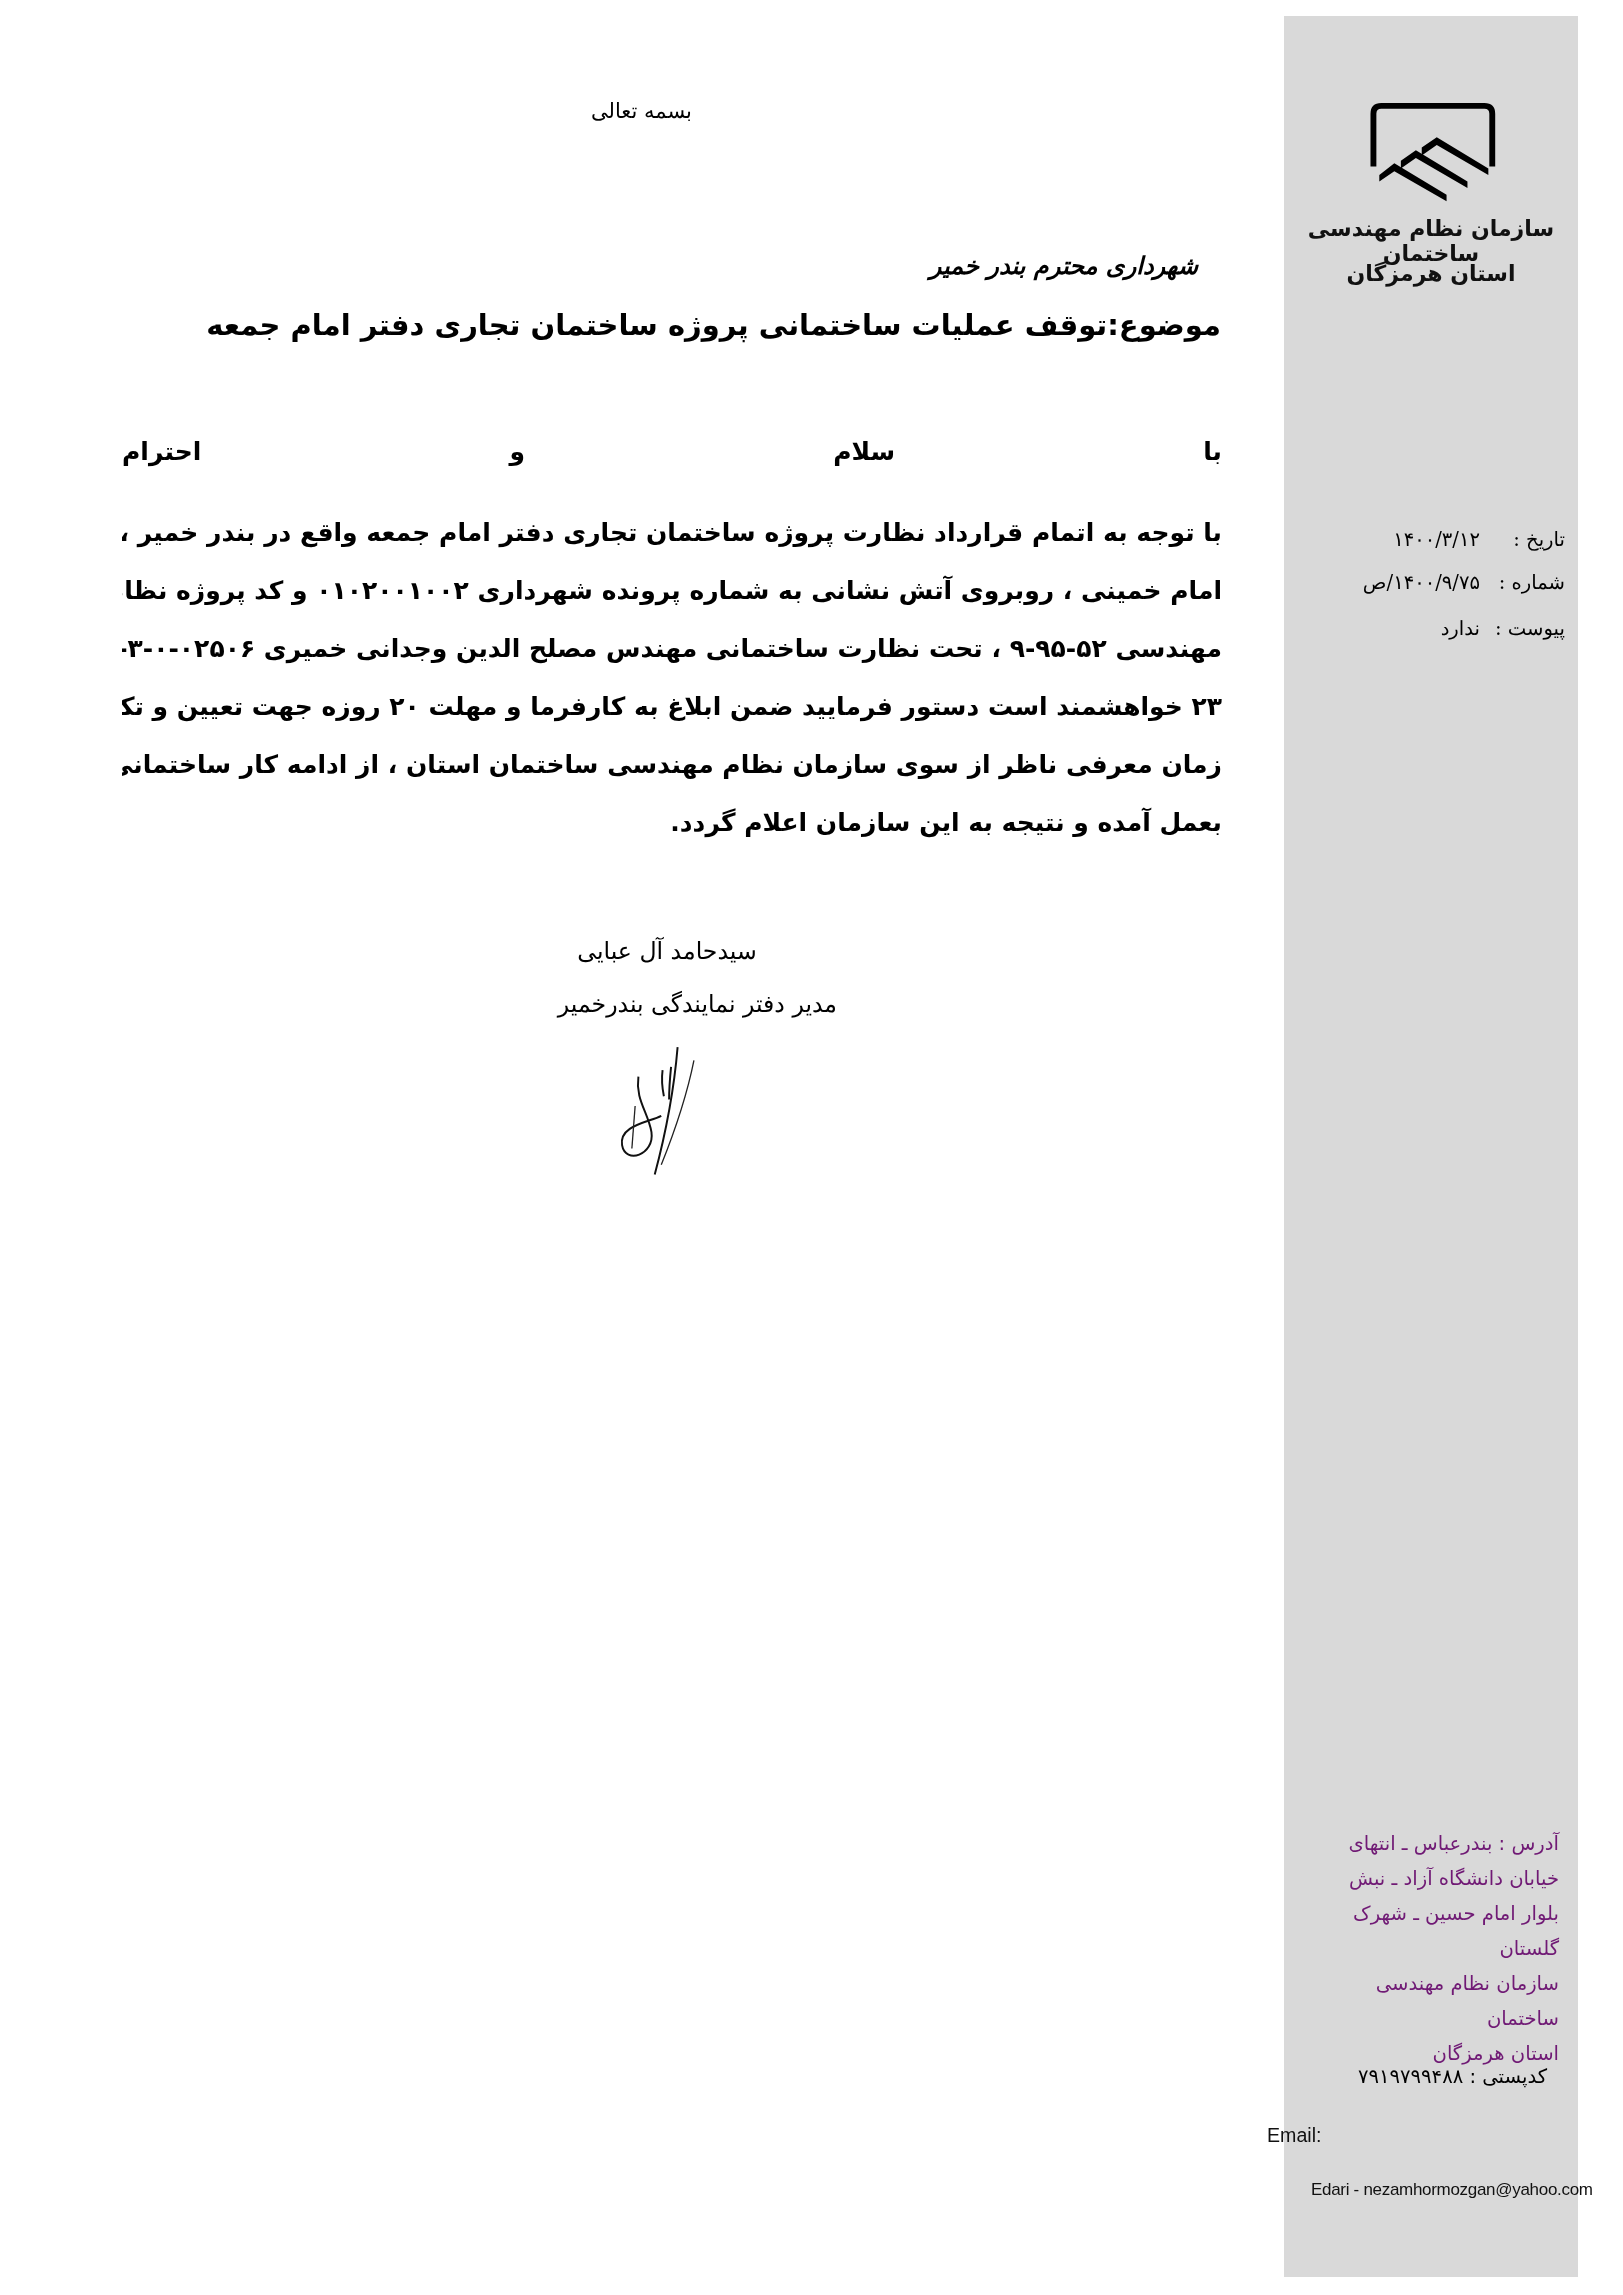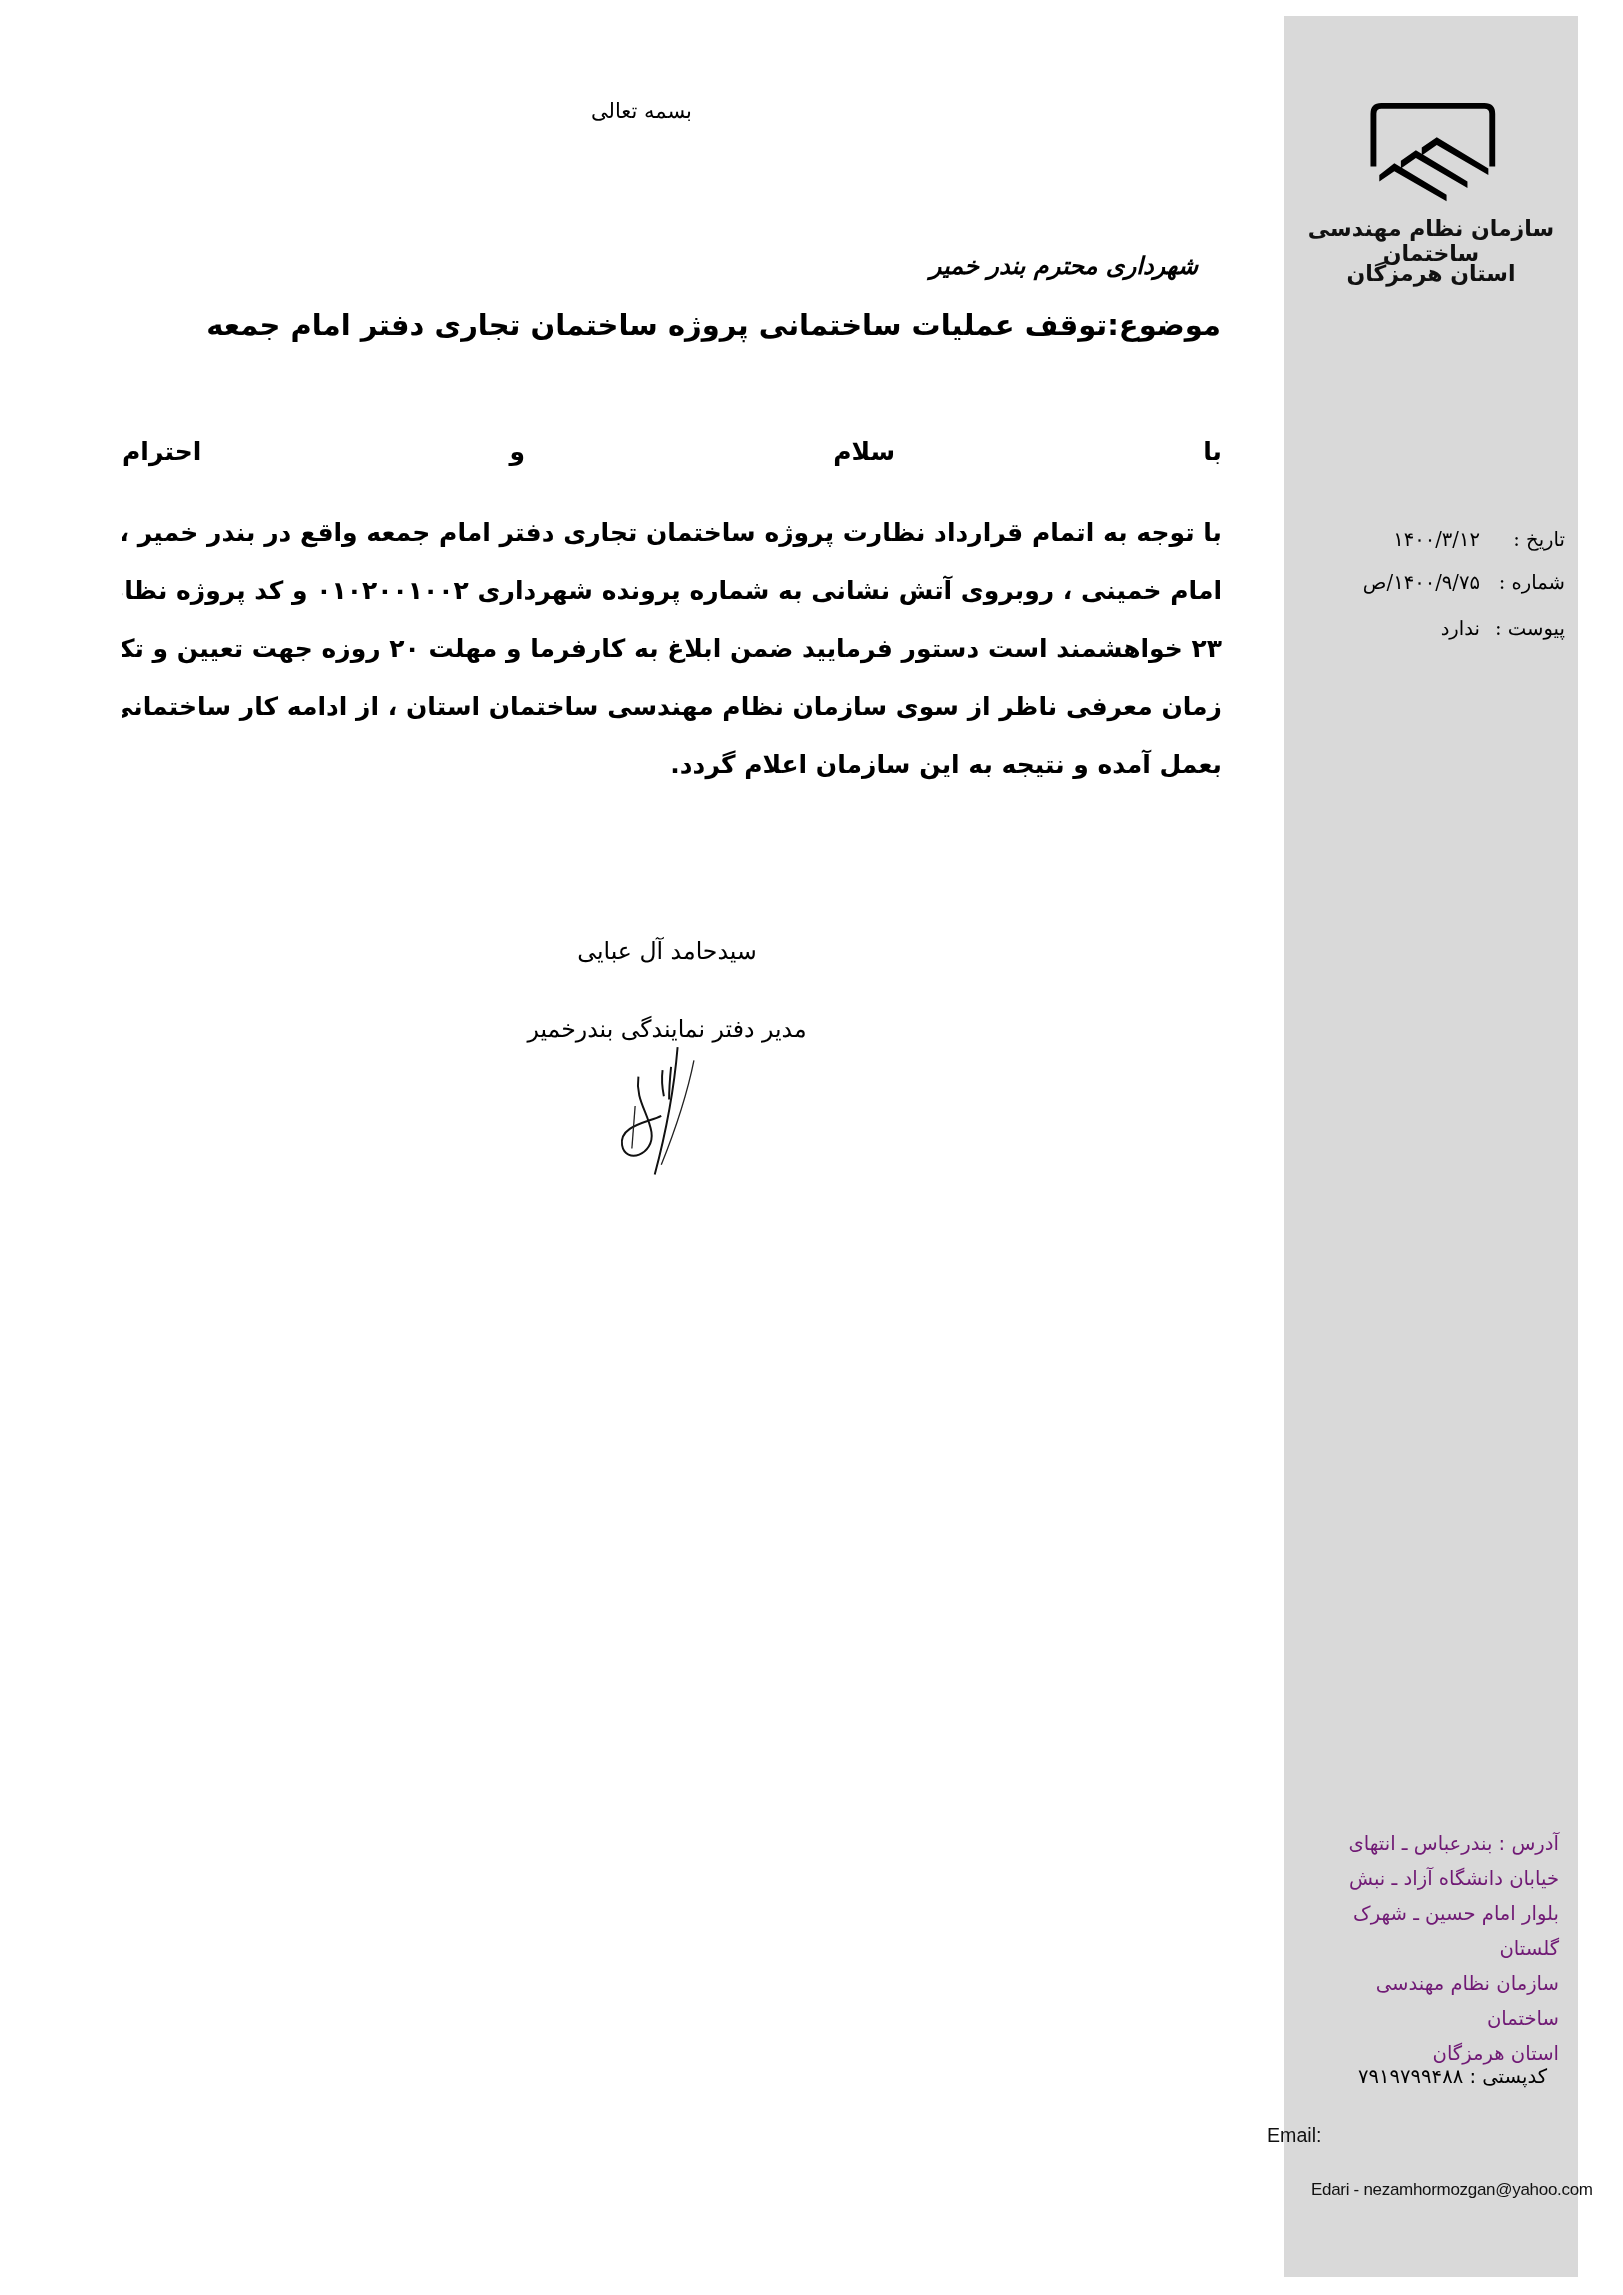--- a/index.html
+++ b/index.html
@@ -182,23 +182,22 @@
     direction: rtl;
     text-align: center;
     font-size: 23.6px;
   }
   .signer-title {
     position: absolute;
     left: 497px;
     top: 990px;
     width: 340px;
     direction: rtl;
-    text-align: center;
+    text-align: right;
     font-size: 23.6px;
-    margin-top: 25px;
   }
   .signature {
     position: absolute;
     left: 609px;
     top: 1034px;
     width: 98px;
     height: 144px;
   }
 </style>
 </head>
@@ -254,20 +253,21 @@
 <div class="greeting">
   <span>با</span>
   <span>سلام</span>
   <span>و</span>
   <span>احترام</span>
 </div>
 
 <div class="body-text">
   <span class="body-line">با توجه به اتمام قرارداد نظارت پروژه ساختمان تجاری دفتر امام جمعه واقع در بندر خمیر ، بلوار</span>
   <span class="body-line">امام خمینی ، روبروی آتش نشانی به شماره پرونده شهرداری ۰۱۰۲۰۰۱۰۰۲ و کد پروژه نظام</span>
+  <span class="body-line">مهندسی ۵۲-۹۵-۹ ، تحت نظارت ساختمانی مهندس مصلح الدین وجدانی خمیری ۰۲۵۰۶-۰-۳-</span>
   <span class="body-line">۲۳ خواهشمند است دستور فرمایید ضمن ابلاغ به کارفرما و مهلت ۲۰ روزه جهت تعیین و تکلیف تا</span>
   <span class="body-line">زمان معرفی ناظر از سوی سازمان نظام مهندسی ساختمان استان ، از ادامه کار ساختمانی جلوگیری</span>
   <span class="body-line last">بعمل آمده و نتیجه به این سازمان اعلام گردد.</span>
 </div>
 
 <div class="signer-name">سیدحامد آل عبایی</div>
 <div class="signer-title">مدیر دفتر نمایندگی بندرخمیر</div>
 
 <svg class="signature" viewBox="0 0 150 220">
   <path d="M105 20 C100 80 90 140 70 215" fill="none" stroke="#111" stroke-width="3"></path>

